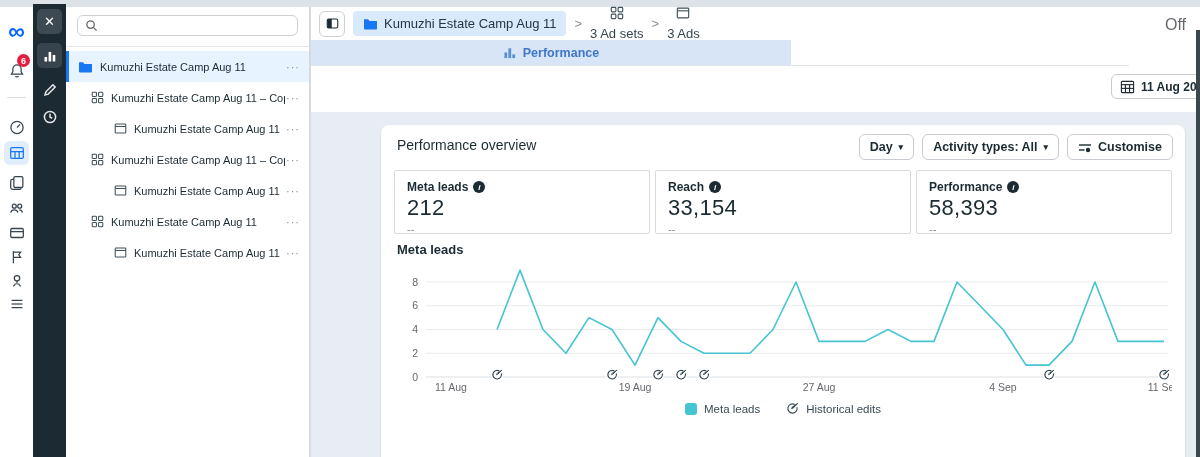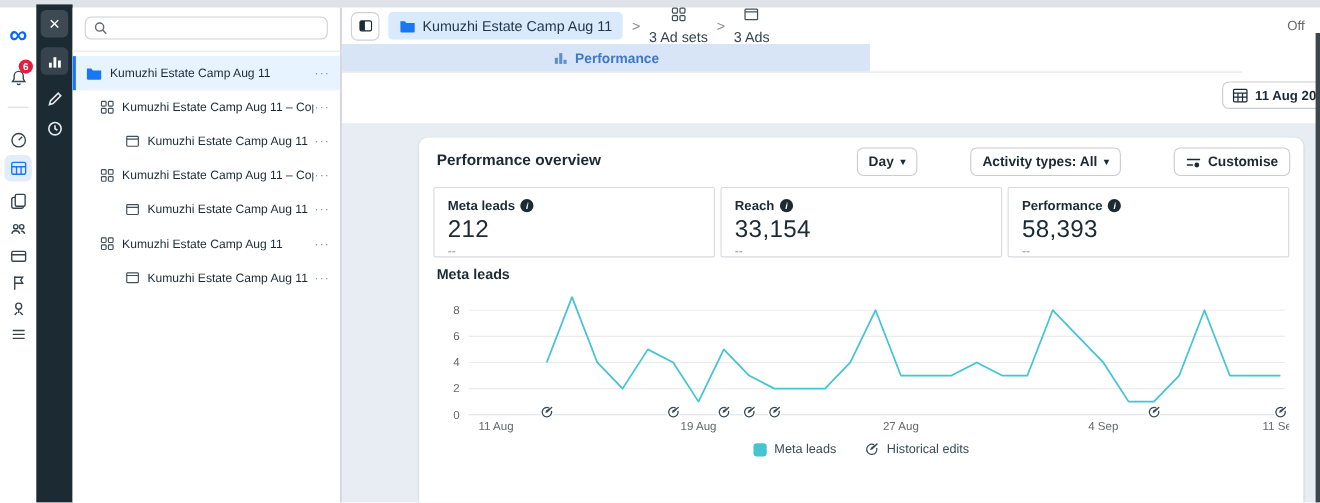--- a/index.html
+++ b/index.html
@@ -57,41 +57,41 @@
 
   .crumb-row { position:absolute; left:0; top:0; width:890px; height:33px; display:flex; align-items:center; padding-left:8px; gap:8px; }
   .collapse-btn { width:26px; height:26px; border:1px solid #ced0d4; border-radius:6px; background:#fff; display:flex; align-items:center; justify-content:center; cursor:pointer; }
   .crumb-chip { height:25px; background:#d9eafd; border-radius:4px; display:flex; align-items:center; gap:6px; padding:0 10px; cursor:pointer; }
   .crumb-chip svg { fill:#1877f2; }
   .crumb-text { font-size:13px; color:#24364a; }
   .crumb-sep { color:#8a8d91; font-size:13px; }
   .crumb-item { display:flex; align-items:center; gap:6px; cursor:pointer;flex-direction:column; }
   .crumb-item svg { stroke:#42505a; fill:none; stroke-width:1.3; }
   .crumb-item span { font-size:13px; color:#36454f; }
-  .off-label { position:absolute; right:14px; top:9px; font-size:12px; color:#65676b; }
+  .off-label { position:absolute; right:14px; top:9px; font-size:16px; color:#65676b; }
 
   .tab-row { position:absolute; left:0; top:33px; width:818px; height:26px; display:flex; border-bottom:1px solid #e2e4e8; }
   .tab-perf { width:480px; background:#d7e5f6; display:flex; align-items:center; justify-content:center; gap:7px; cursor:pointer; }
   .tab-perf span { font-size:12.5px; font-weight:bold; color:#4077c8; }
   .tab-actions { flex:1; background:#fafbfc; display:flex; align-items:center; justify-content:center; gap:7px; cursor:pointer; }
   .tab-actions svg { stroke:#1c2b33; fill:none; stroke-width:1.3; }
   .tab-actions span { font-size:12.5px; color:#1c2b33; }
 
   .date-btn { position:absolute; left:800px; top:67px; height:25px; width:120px; border:1px solid #c8cbd0; border-radius:6px;
     background:#fff; display:flex; align-items:center; gap:6px; padding:0 8px; cursor:pointer; }
   .date-btn svg { stroke:#1c2b33; fill:none; stroke-width:1.2; flex:0 0 auto; }
   .date-btn span { font-size:12px; font-weight:bold; color:#1c2b33; white-space:nowrap; }
 
   .content { position:absolute; left:0; top:105px; width:890px; height:345px; background:#e8edf3; }
   .card { position:absolute; left:70px; top:13px; width:804px; height:340px; background:#fff; border-radius:8px;
     box-shadow:0 1px 2px rgba(0,0,0,0.15); }
-  .card-title { position:absolute; left:16px; top:12px; font-size:14px; font-weight:bold; }
+  .card-title { position:absolute; left:16px; top:12px; font-size:14px; font-weight:normal; }
   .card-controls { position:absolute; right:12px; top:9px; display:flex; gap:8px; }
   .ctl-btn { height:26px; border:1px solid #c8cbd0; border-radius:6px; background:#fff; display:flex; align-items:center;
-    gap:6px; padding:0 10px; font-size:12.5px; font-weight:bold; color:#1c2b33; cursor:pointer;margin-left:40px; }
+    gap:6px; padding:0 10px; font-size:12.5px; font-weight:bold; color:#1c2b33; cursor:pointer; }
   .caret { font-size:9px; color:#1c2b33; }
   .ctl-btn svg { stroke:#1c2b33; fill:none; stroke-width:1.4; }
 
   .metrics-row { position:absolute; left:13px; top:45px; width:778px; display:flex; gap:5px; }
   .metric-box { flex:1; border:1px solid #d8dade; border-radius:2px; padding:9px 12px 8px; height:64px; background:#fff; }
   .metric-label-row { display:flex; align-items:center; gap:5px; }
   .metric-label { font-size:12px; font-weight:bold; }
   .info-dot { width:12px; height:12px; border-radius:50%; background:#1c2b33; color:#fff; font-size:8px; font-weight:bold;
     display:flex; align-items:center; justify-content:center; font-style:italic; cursor:pointer; }
   .metric-value { font-size:22px; color:#1c2b33; margin-top:1px; letter-spacing:0.3px; }

